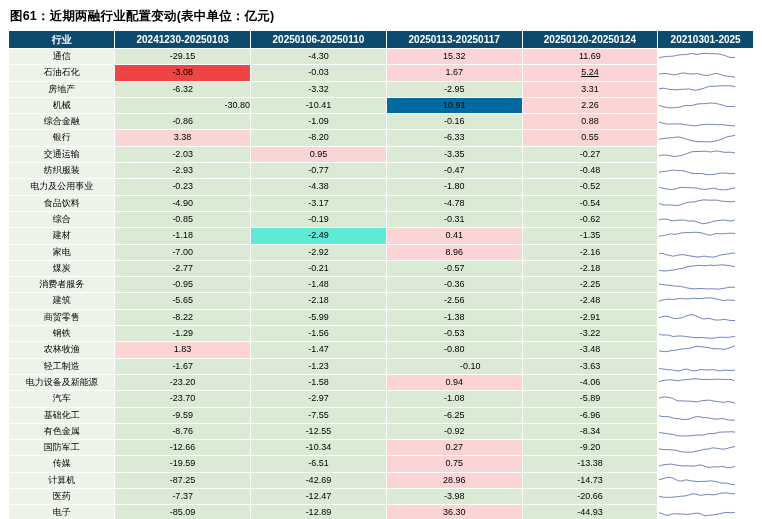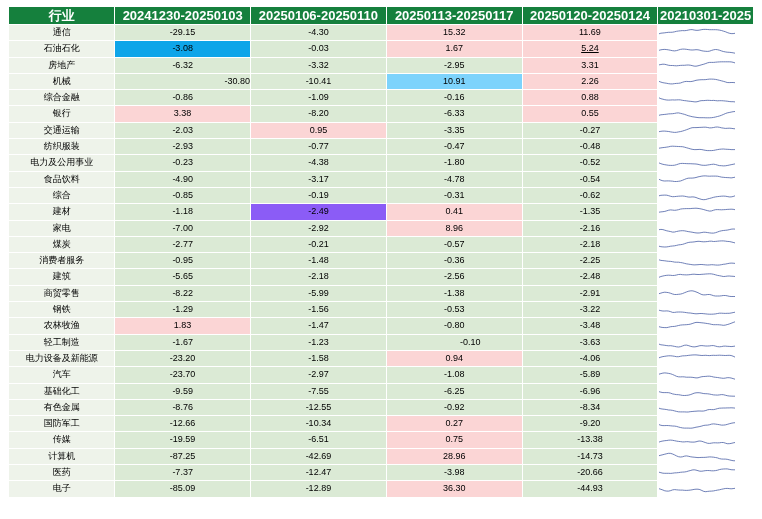--- a/index.html
+++ b/index.html
@@ -20,35 +20,36 @@
     font-size:9px;
     text-align:center;
     border:1px solid #ffffff;
     height:15.3px;
     padding:0;
     line-height:15.3px;
     white-space:nowrap;
     overflow:hidden;
   }
   thead th{
-    background:#15803d;color:#ffffff;font-weight:bold;
-    font-size:13px;height:17px;line-height:17px;
+    background:#0c4a6e;color:#ffffff;font-weight:bold;
+    font-size:10px;height:17px;line-height:17px;
   }
   td.ind{background:#eef3ea;color:#000;font-size:9px;}
   td.v{color:#000;}
   .sparkcell{background:#ffffff;padding:0;border:1px solid #fff;}
   .sparkcell svg{display:block;}
   col.c0{width:90px;}
   col.cv{width:115px;}
   col.cs{width:81px;}
 </style>
 </head>
 <body>
 
 <div class="wrap">
+  <div class="title">图61：近期两融行业配置变动(表中单位：亿元)</div>
   <table>
     <colgroup>
       <col class="c0">
         <col class="cv">
         <col class="cv">
         <col class="cv">
         <col class="cv">
         <col class="cs">
     </colgroup>
     <thead>
@@ -69,21 +70,21 @@
           <td class="v" style="background: rgb(251, 213, 213);">15.32</td>
           <td class="v" style="background: rgb(251, 213, 213);">11.69</td>
           <td class="sparkcell">
             <svg width="78" height="13" viewBox="0 0 78 13">
               <path d="M1.0,7.8 L2.9,7.2 L4.9,7.0 L6.8,6.8 L8.8,6.5 L10.7,6.3 L12.7,6.3 L14.6,6.2 L16.6,5.8 L18.5,5.3 L20.5,5.0 L22.4,4.8 L24.4,4.6 L26.3,4.7 L28.3,4.5 L30.2,4.1 L32.2,3.7 L34.1,3.6 L36.1,4.0 L38.0,4.3 L40.0,4.3 L41.9,4.0 L43.9,3.6 L45.8,3.4 L47.8,3.4 L49.7,3.5 L51.7,3.7 L53.6,3.7 L55.6,3.7 L57.5,3.7 L59.5,3.8 L61.4,4.1 L63.4,4.5 L65.3,5.1 L67.3,5.7 L69.2,6.5 L71.2,7.2 L73.1,7.6 L75.1,7.6 L77.0,7.3 " fill="none" stroke="#4a5fa5" stroke-width="0.8"></path>
             </svg>
           </td>
         </tr>
         <tr>
           <td class="ind">石油石化</td>
-          <td class="v" style="background: #0ea5e9;">-3.08</td>
+          <td class="v" style="background: #ef4444;">-3.08</td>
           <td class="v" style="background: rgb(219, 234, 213);">-0.03</td>
           <td class="v" style="background: rgb(251, 213, 213);">1.67</td>
           <td class="v" style="background: rgb(251, 213, 213); text-decoration: underline;">5.24</td>
           <td class="sparkcell">
             <svg width="78" height="13" viewBox="0 0 78 13">
               <path d="M1.0,8.3 L2.9,7.8 L4.9,7.5 L6.8,7.4 L8.8,7.6 L10.7,7.9 L12.7,8.3 L14.6,8.7 L16.6,8.9 L18.5,8.6 L20.5,8.0 L22.4,7.4 L24.4,7.1 L26.3,7.1 L28.3,7.3 L30.2,7.6 L32.2,7.9 L34.1,8.0 L36.1,7.9 L38.0,7.7 L40.0,7.8 L41.9,8.2 L43.9,8.8 L45.8,9.1 L47.8,9.3 L49.7,9.4 L51.7,9.1 L53.6,8.4 L55.6,7.8 L57.5,7.5 L59.5,7.7 L61.4,8.2 L63.4,8.9 L65.3,9.5 L67.3,9.9 L69.2,10.2 L71.2,10.3 L73.1,10.5 L75.1,10.8 L77.0,11.2 " fill="none" stroke="#4a5fa5" stroke-width="0.8"></path>
             </svg>
           </td>
         </tr>
         <tr>
@@ -95,21 +96,21 @@
           <td class="sparkcell">
             <svg width="78" height="13" viewBox="0 0 78 13">
               <path d="M1.0,5.9 L2.9,5.5 L4.9,5.2 L6.8,5.3 L8.8,5.8 L10.7,6.3 L12.7,6.5 L14.6,6.5 L16.6,6.7 L18.5,6.8 L20.5,6.6 L22.4,6.4 L24.4,6.3 L26.3,6.3 L28.3,6.1 L30.2,6.0 L32.2,6.2 L34.1,6.6 L36.1,7.1 L38.0,7.2 L40.0,6.8 L41.9,6.3 L43.9,5.7 L45.8,5.2 L47.8,4.5 L49.7,3.8 L51.7,3.4 L53.6,3.4 L55.6,3.4 L57.5,3.2 L59.5,3.0 L61.4,2.9 L63.4,2.8 L65.3,2.8 L67.3,2.8 L69.2,2.8 L71.2,2.8 L73.1,2.9 L75.1,3.3 L77.0,3.9 " fill="none" stroke="#4a5fa5" stroke-width="0.8"></path>
             </svg>
           </td>
         </tr>
         <tr>
           <td class="ind">机械</td>
           <td class="v" style="background: rgb(219, 234, 213); text-align: right;">-30.80</td>
           <td class="v" style="background: rgb(219, 234, 213);">-10.41</td>
-          <td class="v" style="background: #7dd3fc;">10.91</td>
+          <td class="v" style="background: #0369a1;">10.91</td>
           <td class="v" style="background: rgb(251, 213, 213);">2.26</td>
           <td class="sparkcell">
             <svg width="78" height="13" viewBox="0 0 78 13">
               <path d="M1.0,6.4 L2.9,7.1 L4.9,7.7 L6.8,8.0 L8.8,8.3 L10.7,8.7 L12.7,8.9 L14.6,8.9 L16.6,8.6 L18.5,8.4 L20.5,8.3 L22.4,8.0 L24.4,7.3 L26.3,6.7 L28.3,6.4 L30.2,6.5 L32.2,6.6 L34.1,6.4 L36.1,5.9 L38.0,5.3 L40.0,5.0 L41.9,4.8 L43.9,4.7 L45.8,4.7 L47.8,4.6 L49.7,4.3 L51.7,4.1 L53.6,4.1 L55.6,4.2 L57.5,4.4 L59.5,4.8 L61.4,5.3 L63.4,5.8 L65.3,6.3 L67.3,6.9 L69.2,7.5 L71.2,7.6 L73.1,7.5 L75.1,7.5 L77.0,7.7 " fill="none" stroke="#4a5fa5" stroke-width="0.8"></path>
             </svg>
           </td>
         </tr>
         <tr>
           <td class="ind">综合金融</td>
           <td class="v" style="background: rgb(219, 234, 213);">-0.86</td>
@@ -190,21 +191,21 @@
           <td class="v" style="background: rgb(219, 234, 213);">-0.62</td>
           <td class="sparkcell">
             <svg width="78" height="13" viewBox="0 0 78 13">
               <path d="M1.0,6.8 L2.9,6.3 L4.9,6.2 L6.8,6.1 L8.8,6.2 L10.7,6.7 L12.7,7.3 L14.6,7.7 L16.6,7.6 L18.5,7.4 L20.5,7.2 L22.4,7.1 L24.4,7.0 L26.3,7.2 L28.3,7.6 L30.2,8.0 L32.2,8.1 L34.1,7.9 L36.1,8.0 L38.0,8.5 L40.0,9.3 L41.9,9.9 L43.9,10.5 L45.8,10.7 L47.8,10.5 L49.7,9.9 L51.7,9.4 L53.6,8.9 L55.6,8.3 L57.5,7.9 L59.5,7.6 L61.4,7.4 L63.4,7.2 L65.3,7.1 L67.3,7.2 L69.2,7.5 L71.2,7.9 L73.1,7.9 L75.1,7.5 L77.0,6.8 " fill="none" stroke="#4a5fa5" stroke-width="0.8"></path>
             </svg>
           </td>
         </tr>
         <tr>
           <td class="ind">建材</td>
           <td class="v" style="background: rgb(219, 234, 213);">-1.18</td>
-          <td class="v" style="background: #8b5cf6;">-2.49</td>
+          <td class="v" style="background: #5eead4;">-2.49</td>
           <td class="v" style="background: rgb(251, 213, 213);">0.41</td>
           <td class="v" style="background: rgb(219, 234, 213);">-1.35</td>
           <td class="sparkcell">
             <svg width="78" height="13" viewBox="0 0 78 13">
               <path d="M1.0,7.2 L2.9,6.9 L4.9,6.7 L6.8,6.4 L8.8,5.8 L10.7,5.2 L12.7,4.9 L14.6,5.1 L16.6,5.3 L18.5,5.1 L20.5,4.7 L22.4,4.1 L24.4,3.8 L26.3,3.7 L28.3,3.6 L30.2,3.6 L32.2,3.6 L34.1,3.4 L36.1,3.3 L38.0,3.2 L40.0,3.4 L41.9,3.7 L43.9,4.1 L45.8,4.6 L47.8,5.2 L49.7,5.7 L51.7,6.1 L53.6,5.9 L55.6,5.2 L57.5,4.7 L59.5,4.6 L61.4,4.7 L63.4,4.8 L65.3,4.7 L67.3,4.6 L69.2,4.4 L71.2,4.3 L73.1,4.2 L75.1,4.3 L77.0,4.7 " fill="none" stroke="#4a5fa5" stroke-width="0.8"></path>
             </svg>
           </td>
         </tr>
         <tr>
           <td class="ind">家电</td>

